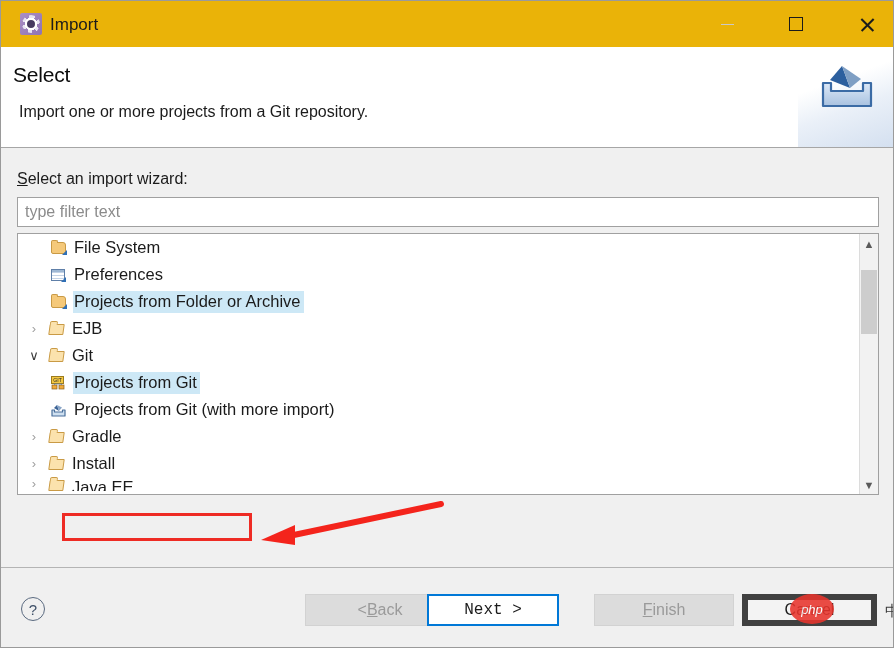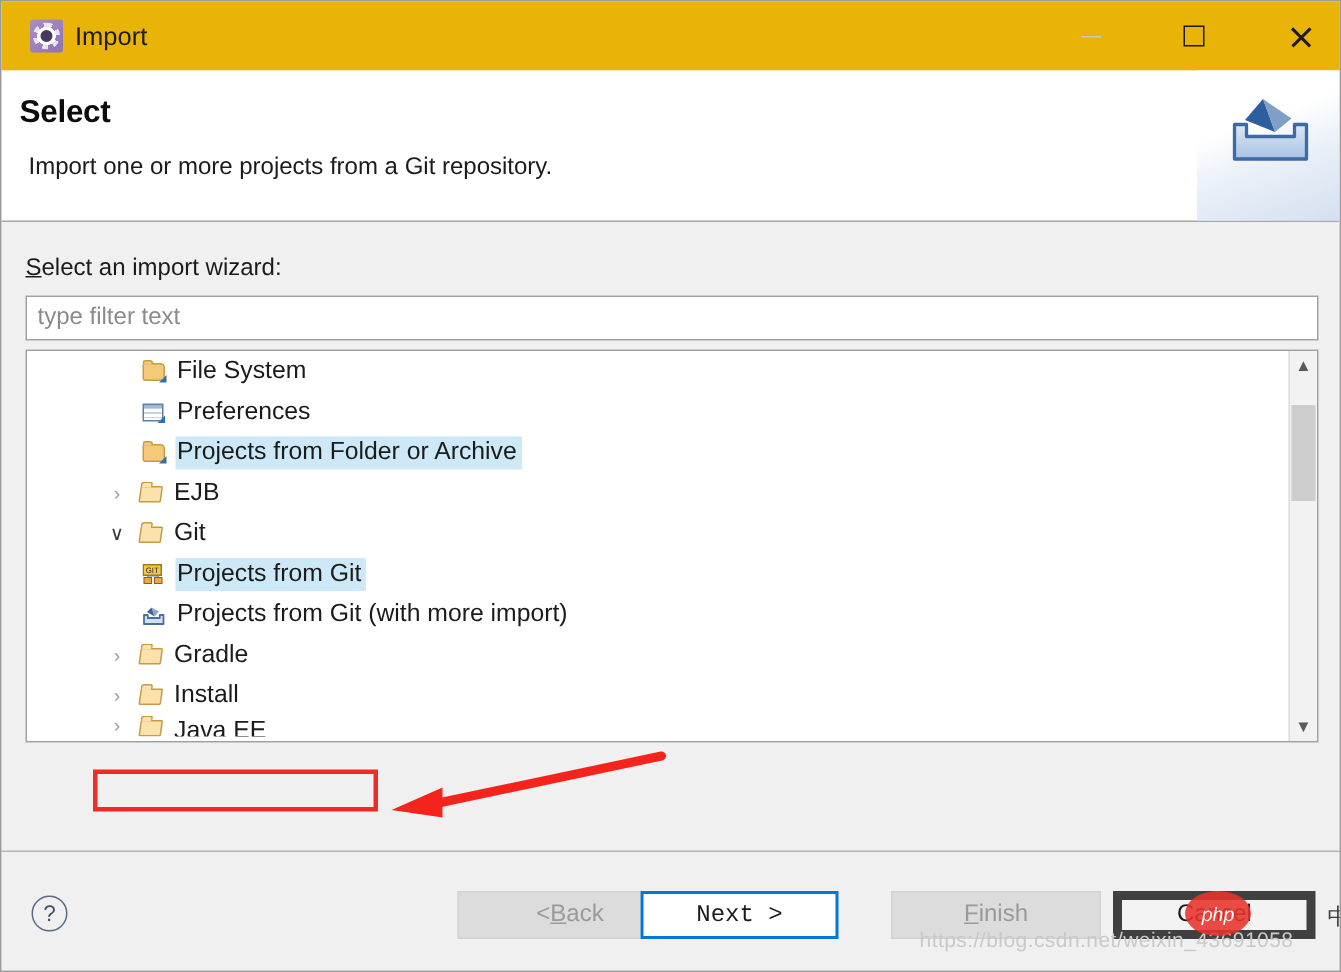--- a/index.html
+++ b/index.html
@@ -127,21 +127,21 @@
     width: 892px;
     height: 101px;
     background: #ffffff;
     border-bottom: 1px solid #a6a6a6;
     box-sizing: border-box;
   }
   .header-title {
     position: absolute;
     left: 12px; top: 16px;
     font-size: 21px;
-    font-weight: bold;
+    font-weight: normal;
     color: #0c0c0c;
     letter-spacing: -0.2px;
   }
   .header-desc {
     position: absolute;
     left: 18px; top: 56px;
     font-size: 16px;
     color: #1b1b1b;
   }
   .header-banner {
@@ -207,21 +207,20 @@
     overflow: hidden;
   }
   .tree-row {
     position: relative;
     height: 27px;
     display: flex;
     align-items: center;
     font-size: 16.5px;
     color: #1b1b1b;
     white-space: nowrap;
-    padding-left: 44px;
   }
   .tree-row .twisty {
     width: 16px;
     flex: none;
     text-align: center;
     font-size: 13px;
     line-height: 1;
   }
   .tree-row .indent { flex: none; }
   .tree-row .row-icon {
@@ -633,17 +632,16 @@
     <button class="btn default" id="btn-next">Next &gt;</button>
 
     <button class="btn disabled" id="btn-finish">
         <u>F</u>
         <span>inish</span>
       </button>
 
     <button class="btn plain" id="btn-cancel">Cancel</button>
   </div>
 
-  <div class="watermark-url">https://blog.csdn.net/weixin_43691058</div>
   <div class="watermark-php">php</div>
   <div class="watermark-cn">中文网</div>
 
 </div>
 
 </body></html>

